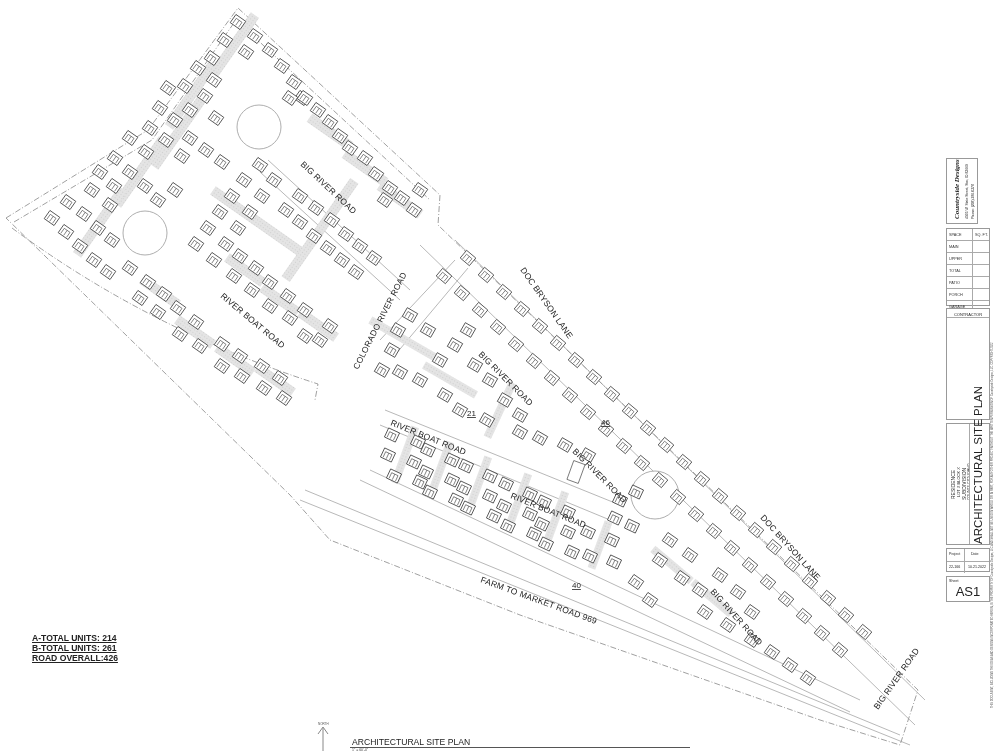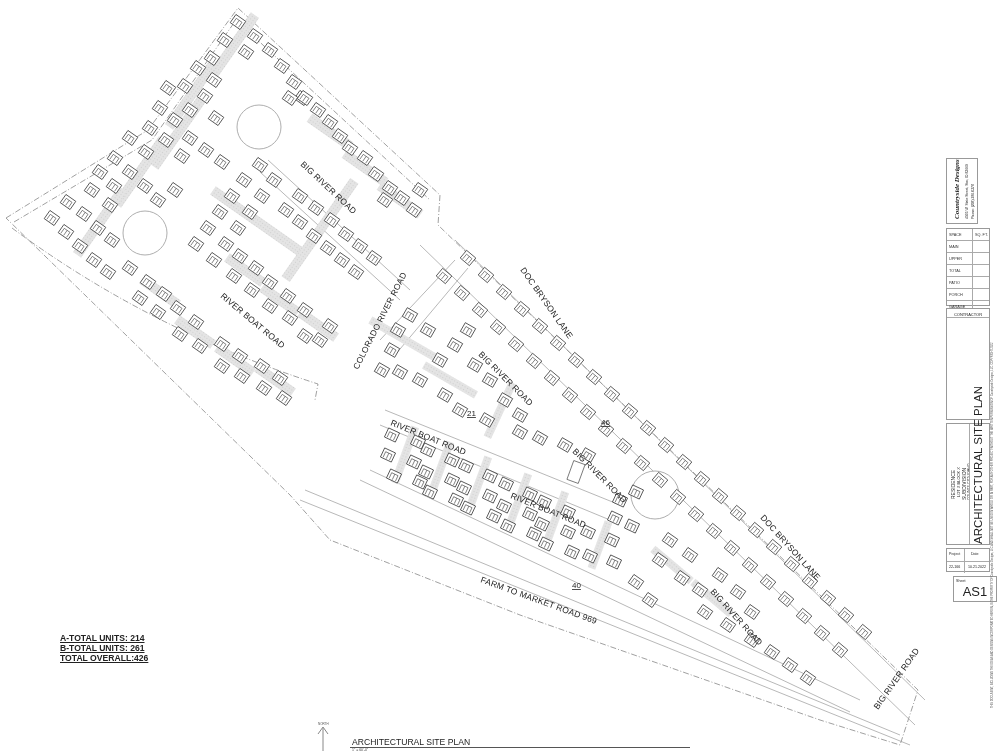--- a/index.html
+++ b/index.html
@@ -1,21 +1,21 @@
 <!DOCTYPE html>
 <html><head>
 <meta charset="utf-8">
 <style>
   html,body{margin:0;padding:0;background:#fff;}
   body{width:1000px;height:752px;position:relative;overflow:hidden;font-family:"Liberation Sans",sans-serif;color:#222;}
   #plan{position:absolute;left:0;top:0;width:935px;height:752px;}
   .road-label{font-family:"Liberation Sans",sans-serif;font-size:8.5px;fill:#222;letter-spacing:0.2px;}
   .lot-num{font-size:8px;fill:#222;text-decoration:underline;}
   .totals{position:absolute;left:32px;top:633px;font-size:8.6px;font-weight:bold;line-height:10px;color:#222;}
-  .totals div{text-decoration:underline;margin-left:28px;}
+  .totals div{text-decoration:underline;}
   .caption{position:absolute;left:352px;top:737px;font-size:8.6px;color:#222;}
   .caption-line{position:absolute;left:350px;top:747px;width:340px;height:1px;background:#555;}
   .scale{position:absolute;left:352px;top:748px;font-size:3.5px;color:#444;}
   .north{position:absolute;left:316px;top:724px;width:14px;height:28px;}
   .north-lbl{position:absolute;left:318px;top:722px;font-size:3px;color:#555;}
   
   #tb{position:absolute;left:946px;top:158px;width:52px;height:554px;}
   .tb-box{position:absolute;border:1px solid #999;background:#fff;box-sizing:border-box;}
   .vtext{position:absolute;transform-origin:left top;transform:rotate(-90deg);white-space:nowrap;}
   .tb-row{height:11px;border-bottom:1px solid #aaa;display:flex;font-size:3.8px;color:#333;}
@@ -422,21 +422,21 @@
   <g>
     <text class="lot-num" x="467" y="416">21</text>
     <text class="lot-num" x="601" y="425">46</text>
     <text class="lot-num" x="572" y="588">40</text>
   </g>
 </svg>
 
 <div class="totals">
   <div>A-TOTAL UNITS: 214</div>
   <div>B-TOTAL UNITS: 261</div>
-  <div>TOTAL OVERALL:426</div>
+  <div>ROAD OVERALL:426</div>
 </div>
 
 <div class="north-lbl">NORTH</div>
 <svg class="north" viewBox="0 0 14 28">
   <path d="M7 27 V4 M2 10 L7 3 L12 10" fill="none" stroke="#888" stroke-width="1"></path>
 </svg>
 <div class="caption">ARCHITECTURAL SITE PLAN</div>
 <div class="caption-line"></div>
 <div class="scale">1" = 60'-0"</div>
 
@@ -495,19 +495,19 @@
     <div style="display:flex;height:12px;border-bottom:1px solid #aaa;">
       <div style="width:18px;border-right:1px solid #aaa;padding:3px 2px;box-sizing:border-box;">Project</div>
       <div style="padding:3px 6px;box-sizing:border-box;">Date</div>
     </div>
     <div style="display:flex;height:11px;">
       <div style="width:18px;border-right:1px solid #aaa;padding:3px 2px;box-sizing:border-box;">22-166</div>
       <div style="padding:3px 3px;box-sizing:border-box;">10.21.2022</div>
     </div>
   </div>
 
-  <div class="tb-box" style="left:7px;top:418px;width:44px;height:26px;">
+  <div class="tb-box" style="left:0;top:418px;width:44px;height:26px;">
     <div style="font-size:3.6px;padding:2px;">Sheet</div>
     <div style="font-size:13px;text-align:center;line-height:14px;">AS1</div>
   </div>
 </div>
 
 <div class="copyright">THIS DOCUMENT, INCLUDING THE IDEAS AND DESIGNS INCORPORATED HEREIN, IS THE PROPERTY OF Countryside Designs, LLC AND SHALL NOT BE USED IN WHOLE OR IN PART, FOR ANY OTHER PROJECT WITHOUT THE WRITTEN PERMISSION OF Countryside Designs, LLC. COPYRIGHT 2022</div>
 
 </body></html>

